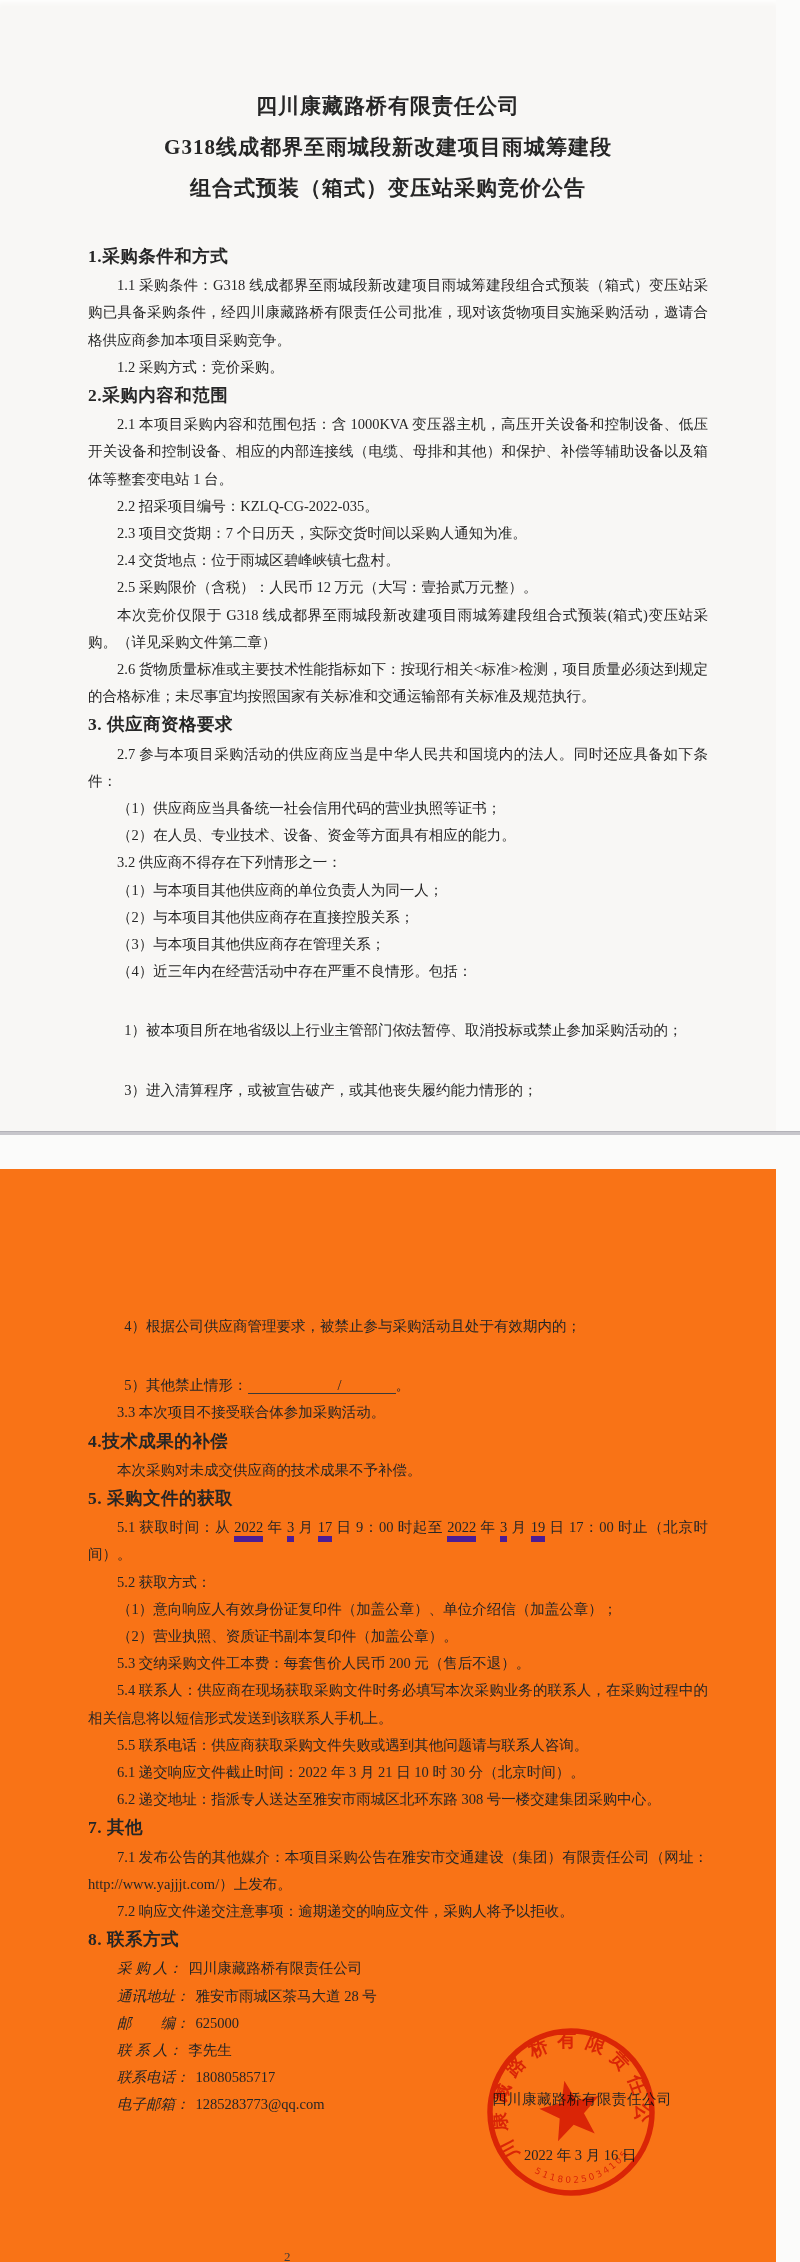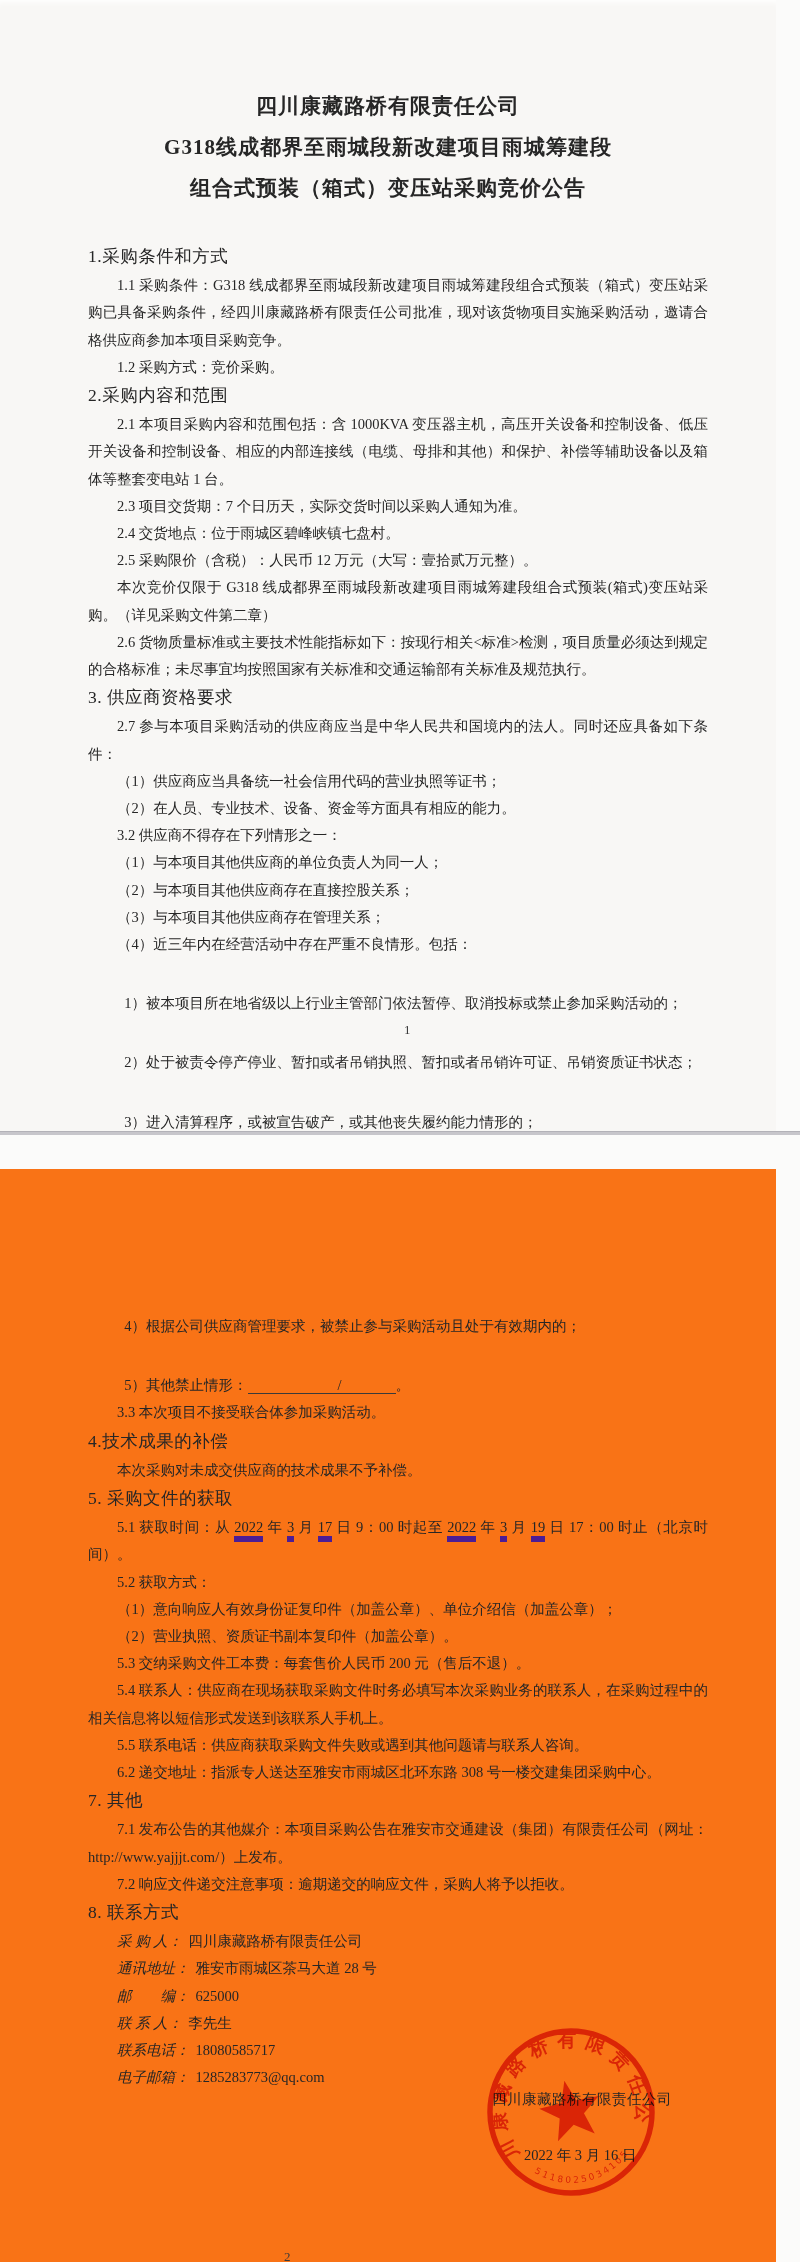--- a/index.html
+++ b/index.html
@@ -12,21 +12,21 @@
   }
   .page{position:absolute;left:0;width:776px;overflow:hidden;}
   .page1{top:0;height:1131px;background:#f8f7f5;box-shadow:inset 0 6px 6px -4px #ffffff;}
   .page-divider{position:absolute;left:0;top:1131px;width:800px;height:3px;background:#c7c6cb;border-top:1px solid #b3b2b8;}
   .page2{top:1169px;height:1128px;background:#f97316;}
 
   .titles{padding-top:86px;text-align:center;font-size:21px;font-weight:bold;line-height:41px;letter-spacing:1px;}
   .flow{margin:0 68px 0 88px;font-size:14.5px;line-height:27.2px;text-align:justify;}
   .body1{margin-top:34px;}
   .body2{padding-top:112px;}
-  .sec{font-size:17.5px;font-weight:normal;margin:1px 0 2px 0;letter-spacing:.5px;}
+  .sec{font-size:17.5px;font-weight:bold;margin:1px 0 2px 0;letter-spacing:.5px;}
   .para{margin:0;text-indent:2em;}
   .para.sub{text-indent:2.5em;margin-top:32px;}
   .u{border-bottom:6px solid #4c1d95;padding-bottom:1px;}
   .blank{display:inline-block;width:148px;border-bottom:1px solid #3a3a3a;text-align:center;line-height:16px;}
   .contact{margin:0;text-indent:2em;}
   .clabel{margin-right:6px;font-style:italic;}
 
   .pageno{position:absolute;font-size:13px;color:#3a3a3a;}
   .pageno-1{left:404px;top:1022px;}
   .pageno-2{left:284px;top:1080px;}
@@ -47,36 +47,36 @@
     <div>四川康藏路桥有限责任公司</div>
     <div>G318线成都界至雨城段新改建项目雨城筹建段</div>
     <div>组合式预装（箱式）变压站采购竞价公告</div>
   </div>
   <div class="flow body1">
     <div class="sec">1.采购条件和方式</div>
     <p class="para">1.1 采购条件：G318 线成都界至雨城段新改建项目雨城筹建段组合式预装（箱式）变压站采购已具备采购条件，经四川康藏路桥有限责任公司批准，现对该货物项目实施采购活动，邀请合格供应商参加本项目采购竞争。</p>
     <p class="para">1.2 采购方式：竞价采购。</p>
     <div class="sec">2.采购内容和范围</div>
     <p class="para">2.1 本项目采购内容和范围包括：含 1000KVA 变压器主机，高压开关设备和控制设备、低压开关设备和控制设备、相应的内部连接线（电缆、母排和其他）和保护、补偿等辅助设备以及箱体等整套变电站 1 台。</p>
+    <p class="para">2.2 招采项目编号：KZLQ-CG-2022-035。</p>
     <p class="para">2.3 项目交货期：7 个日历天，实际交货时间以采购人通知为准。</p>
     <p class="para">2.4 交货地点：位于雨城区碧峰峡镇七盘村。</p>
     <p class="para">2.5 采购限价（含税）：人民币 12 万元（大写：壹拾贰万元整）。</p>
     <p class="para">本次竞价仅限于 G318 线成都界至雨城段新改建项目雨城筹建段组合式预装(箱式)变压站采购。（详见采购文件第二章）</p>
     <p class="para">2.6 货物质量标准或主要技术性能指标如下：按现行相关&lt;标准&gt;检测，项目质量必须达到规定的合格标准；未尽事宜均按照国家有关标准和交通运输部有关标准及规范执行。</p>
     <div class="sec">3. 供应商资格要求</div>
     <p class="para">2.7 参与本项目采购活动的供应商应当是中华人民共和国境内的法人。同时还应具备如下条件：</p>
     <p class="para">（1）供应商应当具备统一社会信用代码的营业执照等证书；</p>
     <p class="para">（2）在人员、专业技术、设备、资金等方面具有相应的能力。</p>
     <p class="para">3.2 供应商不得存在下列情形之一：</p>
     <p class="para">（1）与本项目其他供应商的单位负责人为同一人；</p>
     <p class="para">（2）与本项目其他供应商存在直接控股关系；</p>
     <p class="para">（3）与本项目其他供应商存在管理关系；</p>
     <p class="para">（4）近三年内在经营活动中存在严重不良情形。包括：</p>
     <p class="para sub">1）被本项目所在地省级以上行业主管部门依法暂停、取消投标或禁止参加采购活动的；</p>
-    <p class="para sub">2）处于被责令停产停业、暂扣或者吊销执照、暂扣或者吊销许可证、吊销资质证书状态；</p>
     <p class="para sub">3）进入清算程序，或被宣告破产，或其他丧失履约能力情形的；</p>
   </div>
   <div class="pageno pageno-1">1</div>
 </div>
 
 <div class="page-divider"></div>
 
 <div class="page page2">
   <div class="flow body2">
     <p class="para sub">4）根据公司供应商管理要求，被禁止参与采购活动且处于有效期内的；</p>
@@ -89,20 +89,21 @@
     <div class="sec">5. 采购文件的获取</div>
     <p class="para">
       <span>5.1 获取时间：从 </span><span class="u">2022</span><span> 年 </span><span class="u">3</span><span> 月 </span><span class="u">17</span><span> 日 9：00 时起至 </span><span class="u">2022</span><span> 年 </span><span class="u">3</span><span> 月 </span><span class="u">19</span><span> 日 17：00 时止（北京时间）。</span>
     </p>
     <p class="para">5.2 获取方式：</p>
     <p class="para">（1）意向响应人有效身份证复印件（加盖公章）、单位介绍信（加盖公章）；</p>
     <p class="para">（2）营业执照、资质证书副本复印件（加盖公章）。</p>
     <p class="para">5.3 交纳采购文件工本费：每套售价人民币 200 元（售后不退）。</p>
     <p class="para">5.4 联系人：供应商在现场获取采购文件时务必填写本次采购业务的联系人，在采购过程中的相关信息将以短信形式发送到该联系人手机上。</p>
     <p class="para">5.5 联系电话：供应商获取采购文件失败或遇到其他问题请与联系人咨询。</p>
+    <p class="para">6.1 递交响应文件截止时间：2022 年 3 月 21 日 10 时 30 分（北京时间）。</p>
     <p class="para">6.2 递交地址：指派专人送达至雅安市雨城区北环东路 308 号一楼交建集团采购中心。</p>
     <div class="sec">7. 其他</div>
     <p class="para">7.1 发布公告的其他媒介：本项目采购公告在雅安市交通建设（集团）有限责任公司（网址：http://www.yajjjt.com/）上发布。</p>
     <p class="para">7.2 响应文件递交注意事项：逾期递交的响应文件，采购人将予以拒收。</p>
     <div class="sec">8. 联系方式</div>
     <p class="contact"><span class="clabel">采 购 人：</span><span>四川康藏路桥有限责任公司</span></p>
     <p class="contact"><span class="clabel">通讯地址：</span><span>雅安市雨城区茶马大道 28 号</span></p>
     <p class="contact"><span class="clabel">邮　　编：</span><span>625000</span></p>
     <p class="contact"><span class="clabel">联 系 人：</span><span>李先生</span></p>
     <p class="contact"><span class="clabel">联系电话：</span><span>18080585717</span></p>

